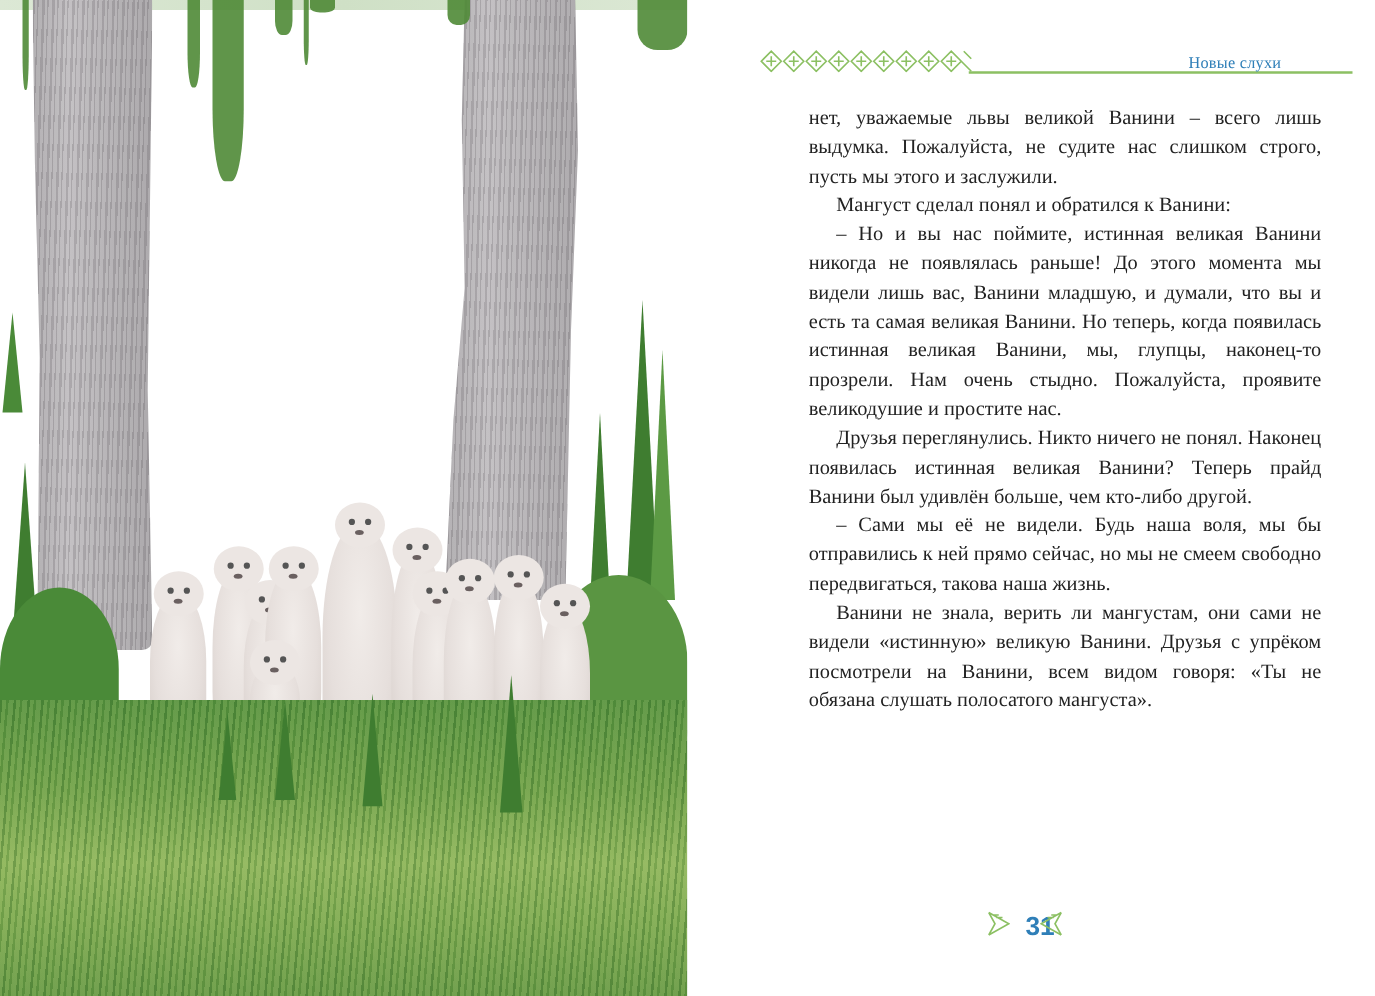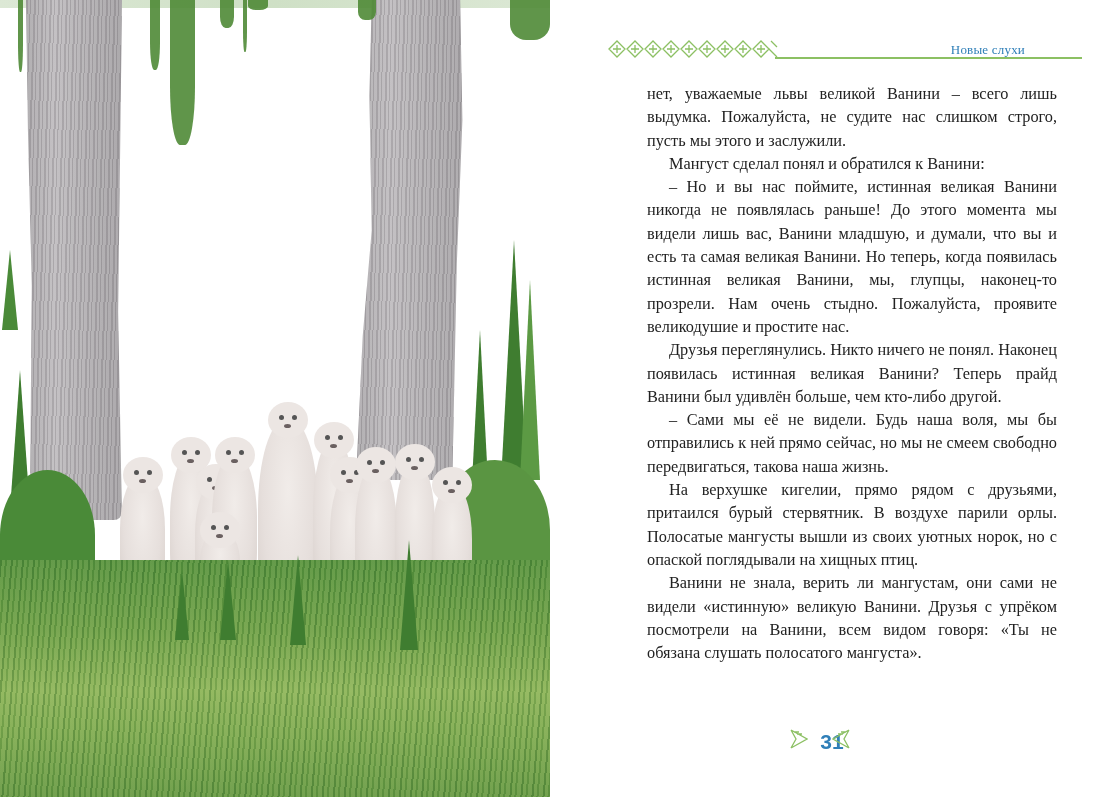--- a/index.html
+++ b/index.html
@@ -216,21 +216,20 @@
     <div class="head-rule"></div>
     <span class="head-title">Новые слухи</span>
   </div>
 
   <div class="text-block">
     <p class="cont">нет, уважаемые львы великой Ванини – всего лишь выдумка. Пожалуйста, не судите нас слишком строго, пусть мы этого и заслужили.</p>
     <p class="indent">Мангуст сделал понял и обратился к Ванини:</p>
     <p class="indent">– Но и вы нас поймите, истинная великая Ванини никогда не появлялась раньше! До этого момента мы видели лишь вас, Ванини младшую, и думали, что вы и есть та самая великая Ванини. Но теперь, когда появилась истинная великая Ванини, мы, глупцы, наконец-то прозрели. Нам очень стыдно. Пожалуйста, проявите великодушие и простите нас.</p>
     <p class="indent">Друзья переглянулись. Никто ничего не понял. Наконец появилась истинная великая Ванини? Теперь прайд Ванини был удивлён больше, чем кто-либо другой.</p>
     <p class="indent">– Сами мы её не видели. Будь наша воля, мы бы отправились к ней прямо сейчас, но мы не смеем свободно передвигаться, такова наша жизнь.</p>
-    <p class="indent">На верхушке кигелии, прямо рядом с друзьями, притаился бурый стервятник. В воздухе парили орлы. Полосатые мангусты вышли из своих уютных норок, но с опаской поглядывали на хищных птиц.</p>
     <p class="indent">Ванини не знала, верить ли мангустам, они сами не видели «истинную» великую Ванини. Друзья с упрёком посмотрели на Ванини, всем видом говоря: «Ты не обязана слушать полосатого мангуста».</p>
   </div>
 
   <div class="folio">
     <svg width="18" height="22" viewBox="0 0 18 22" style="position:absolute;left:0;top:0;">
       <g fill="none" stroke="#8cc063" stroke-width="1.3">
         <path d="M1 2 L17 11 L1 20 M1 2 L6 11 L1 20 M4 4 L9 4 M7 6 L12 6"></path>
       </g>
     </svg>
     <span class="folio-num">31</span>

